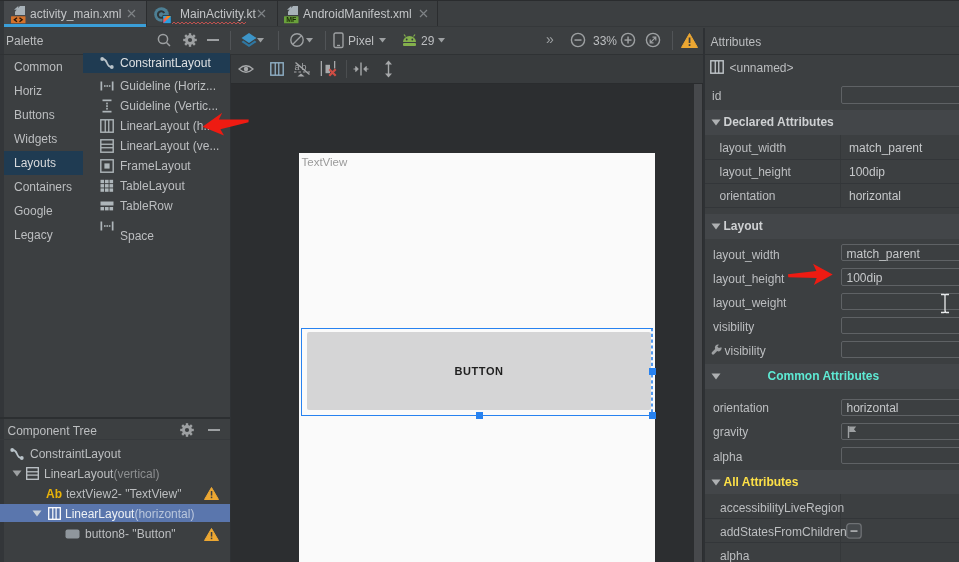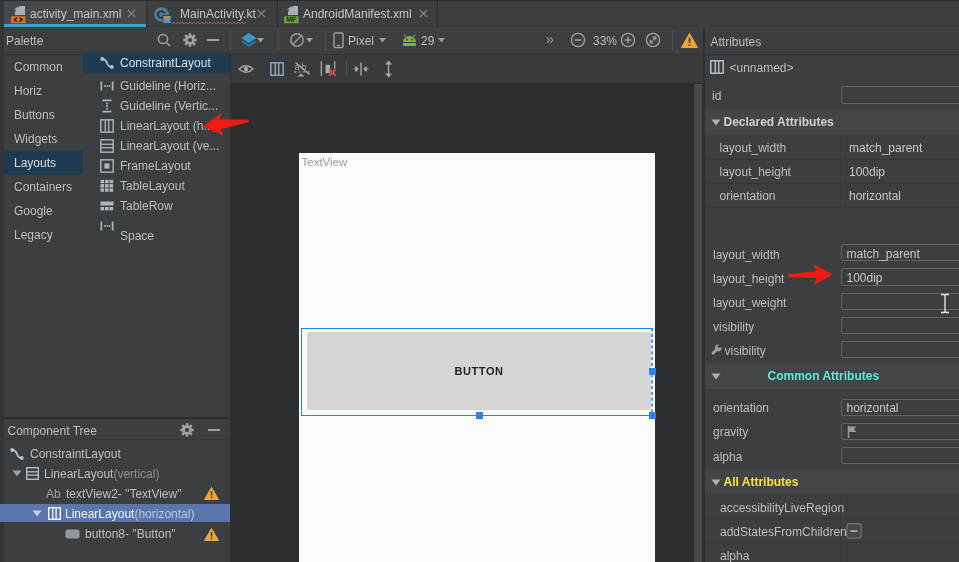--- a/index.html
+++ b/index.html
@@ -290,21 +290,21 @@
   <svg class="abs" style="left:12px;top:52.5px;" width="10" height="7">
       <polygon points="0.5,0.5 9.5,0.5 5,6.5" fill="#9da0a2"></polygon>
     </svg>
   <svg class="abs" style="left:26px;top:50px;" width="13" height="13">
     <rect x="0.7" y="0.7" width="11.6" height="11.6" stroke="#c0c6ca" stroke-width="1.3" fill="none"></rect>
     <rect x="1" y="4.2" width="11" height="1.2" fill="#c0c6ca"></rect>
     <rect x="1" y="7.5" width="11" height="1.2" fill="#c0c6ca"></rect>
   </svg>
   <div class="lbl" style="left:44px;top:50px;">LinearLayout<span style="color:#8c8e90;">(vertical)</span></div>
 
-  <div class="lbl" style="left:46px;top:69.5px;font-weight:normal;color:#a3a3a3;">Ab</div>
+  <div class="lbl" style="left:46px;top:69.5px;font-weight:bold;color:#eab308;">Ab</div>
   <div class="lbl" style="left:66px;top:69.5px;">textView2- "TextView"</div>
   <svg class="abs" style="left:204px;top:70px;" width="15" height="13">
     <path d="M7.5 0.5 L14.5 12.5 L0.5 12.5 Z" fill="#eca732" stroke="#eca732" stroke-linejoin="round"></path>
     <rect x="6.8" y="4" width="1.5" height="4.6" fill="#3c3f41"></rect>
     <rect x="6.8" y="9.6" width="1.5" height="1.6" fill="#3c3f41"></rect>
   </svg>
 
   <div class="abs" style="left:0;top:87px;width:230px;height:17.5px;background:#5a76ad;"></div>
   <svg class="abs" style="left:32px;top:92.5px;" width="10" height="7">
       <polygon points="0.5,0.5 9.5,0.5 5,6.5" fill="#c7d0da"></polygon>
@@ -413,20 +413,26 @@
   <div class="abs" style="left:0;top:131px;width:254.5px;height:1px;background:#333639;"></div>
   <div class="abs" style="left:0;top:155px;width:254.5px;height:1px;background:#333639;"></div>
   <div class="abs" style="left:0;top:179px;width:254.5px;height:1px;background:#333639;"></div>
   <div class="lbl" style="left:15px;top:113px;">layout_width</div>
   <div class="lbl" style="left:144.5px;top:113px;color:#c6c8ca;">match_parent</div>
   <div class="lbl" style="left:15px;top:137px;">layout_height</div>
   <div class="lbl" style="left:144.5px;top:137px;color:#c6c8ca;">100dip</div>
   <div class="lbl" style="left:15px;top:161px;">orientation</div>
   <div class="lbl" style="left:144.5px;top:161px;color:#c6c8ca;">horizontal</div>
 
+  <div class="abs" style="left:0;top:185.5px;width:254.5px;height:25px;background:#434649;">
+    <svg class="abs" style="left:6px;top:9px;" width="10" height="7">
+        <polygon points="0.5,0.5 9.5,0.5 5,6.5" fill="#aeb0b2"></polygon>
+      </svg>
+    <div class="lbl" style="left:19px;top:5px;font-weight:bold;color:#ced0d2;">Layout</div>
+  </div>
   <div class="lbl" style="left:8.5px;top:219.5px;">layout_width</div>
   <div class="abs" style="left:136.5px;top:216px;width:122px;height:17.3px;border:1px solid #5f6265;border-radius:2px;">
       <span style="position:absolute;left:4.5px;top:1.5px;color:#c6c8ca;white-space:nowrap;">match_parent</span>
     </div>
   <div class="lbl" style="left:8.5px;top:243.5px;">layout_height</div>
   <div class="abs" style="left:136.5px;top:240.3px;width:122px;height:17.3px;border:1px solid #5f6265;border-radius:2px;">
       <span style="position:absolute;left:4.5px;top:1.5px;color:#c6c8ca;white-space:nowrap;">100dip</span>
     </div>
   <div class="lbl" style="left:8.5px;top:267.5px;">layout_weight</div>
   <div class="abs" style="left:136.5px;top:264.6px;width:122px;height:17.3px;border:1px solid #5f6265;border-radius:2px;"></div>

